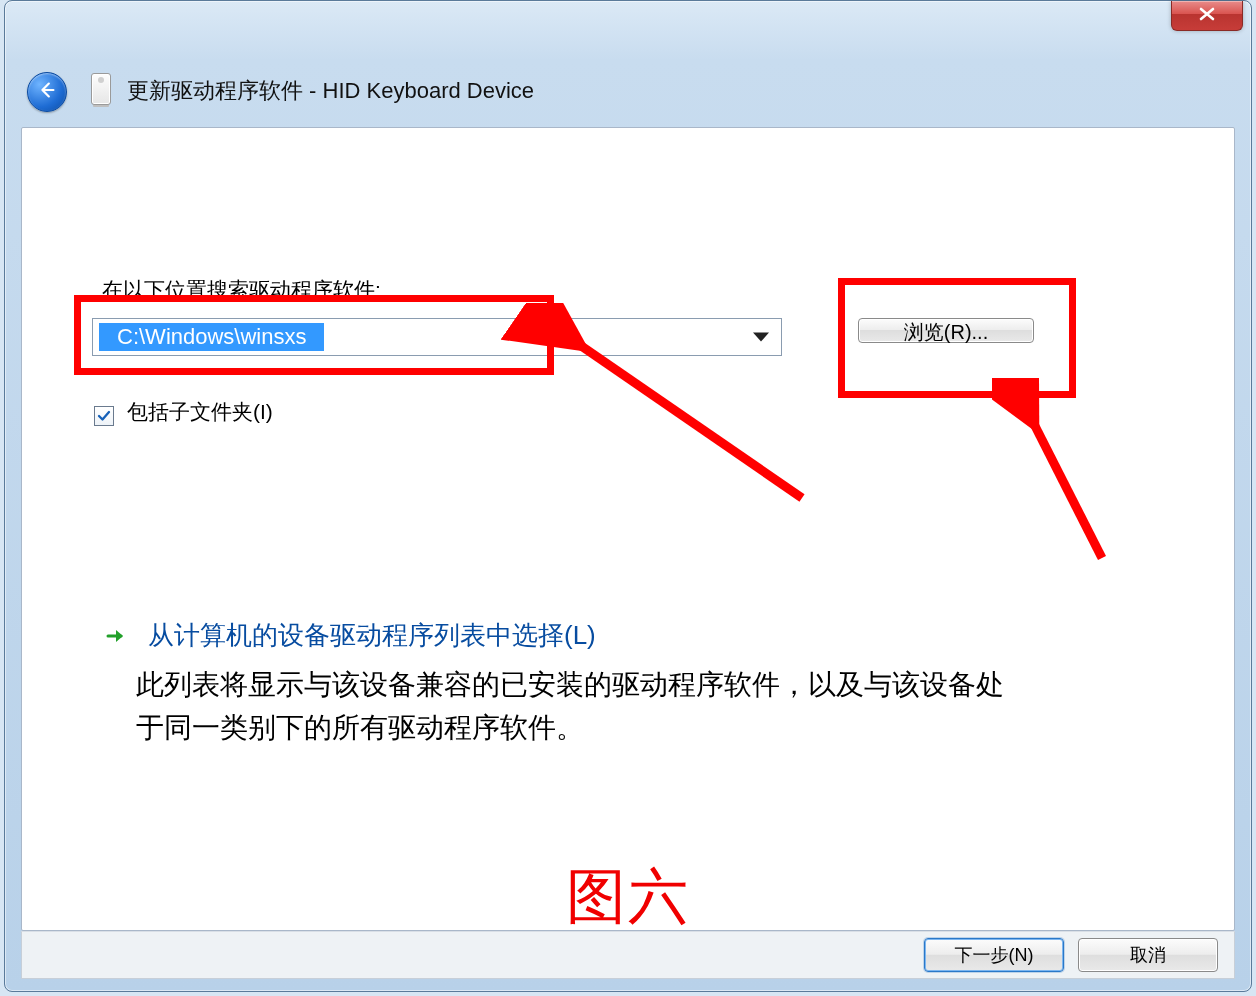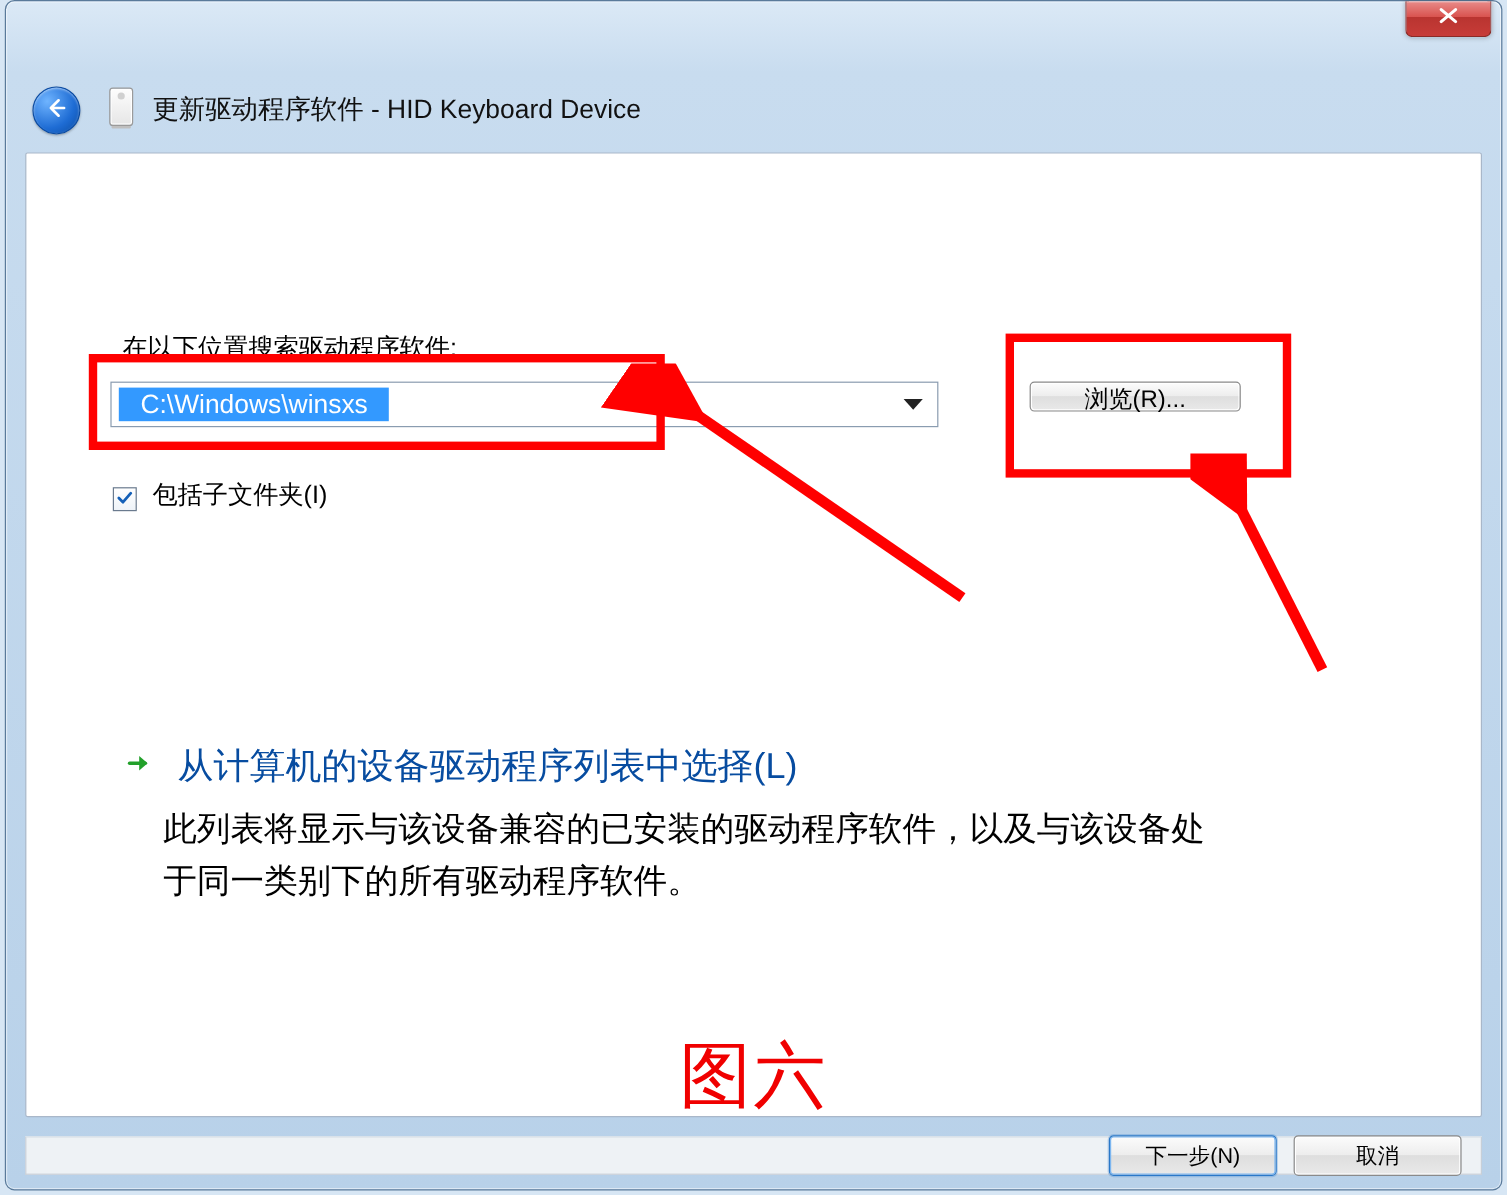--- a/index.html
+++ b/index.html
@@ -194,21 +194,21 @@
     right: 120px;
   }
   .command-link .cl-arrow {
     position: absolute;
     left: 0; top: 6px;
     width: 24px; height: 24px;
   }
   .cl-arrow svg { width: 24px; height: 24px; }
   .command-link .cl-title {
     margin-left: 44px;
-    font-size: 30px;
+    font-size: 26px;
     color: #074ca0;
   }
   .command-link .cl-desc {
     margin-left: 32px;
     margin-top: 10px;
     font-size: 28px;
     color: #000000;
     line-height: 1.55;
     max-width: 880px;
   }
@@ -227,21 +227,21 @@
     font-family: "SimSun", "STSong", serif;
     font-size: 60px;
     color: #f00000;
     letter-spacing: 2px;
     margin-top: 37px;
   }
 
   
   .button-bar {
     position: absolute;
-    left: 16px; right: 16px; bottom: 12px; height: 32px;
+    left: 16px; right: 16px; bottom: 12px; height: 48px;
     background: #eef2f5;
     border: 1px solid #c7cfd8;
     border-top-color: #d9dfe6;
     display: flex;
     justify-content: flex-end;
     align-items: center;
     gap: 14px;
     padding-right: 16px;
   }
   .wiz-btn {

